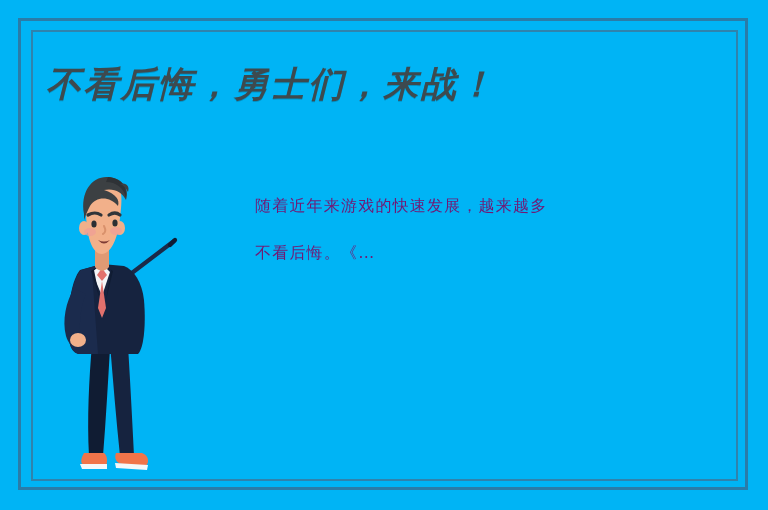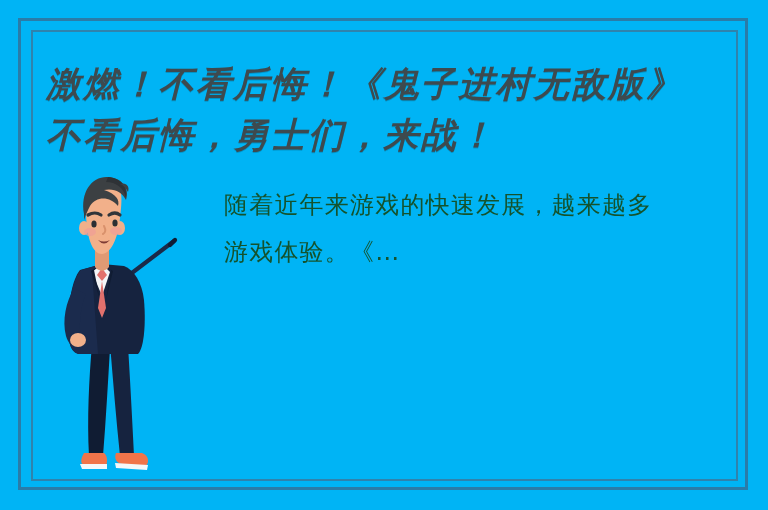--- a/index.html
+++ b/index.html
@@ -58,25 +58,26 @@
   }
 
   
   .body-block {
     position: absolute;
     left: 224px;
     top: 182px;
     width: 505px;
   }
   .body-line {
-    color: #14532d;
-    font-size: 24px;
+    color: #701a75;
+    font-size: 16px;
     line-height: 47px;
     letter-spacing: 1.2px;
     white-space: nowrap;
+    margin-left: 31px;
   }
 
   
   .person {
     position: absolute;
     left: 58px;
     top: 168px;
     width: 160px;
     height: 322px;
   }
@@ -84,27 +85,26 @@
 </style>
 </head>
 <body style="background: rgb(0, 180, 245);">
 
 <div id="stage" style="--bg: #00b4f5;">
 
   <div class="frame-outer"></div>
   <div class="frame-inner"></div>
 
   <div class="title-block">
-    <div class="title-line">激燃！不看后悔！《鬼子进村无敌版》</div>
     <div class="title-line">不看后悔，勇士们，来战！</div>
   </div>
 
   <div class="body-block">
     <div class="body-line">随着近年来游戏的快速发展，越来越多</div>
-    <div class="body-line">游戏体验。《…</div>
+    <div class="body-line">不看后悔。《…</div>
   </div>
 
   <div class="person">
     <svg width="160" height="322" viewBox="0 0 160 322" xmlns="http://www.w3.org/2000/svg">
 
       <g>
         <path d="M116 73 L62 114" stroke="#1b2a49" stroke-width="4.2" stroke-linecap="round" fill="none"></path>
         <path d="M117 72 L112 77" stroke="#0f1b33" stroke-width="4.2" stroke-linecap="round" fill="none"></path>
       </g>
 

